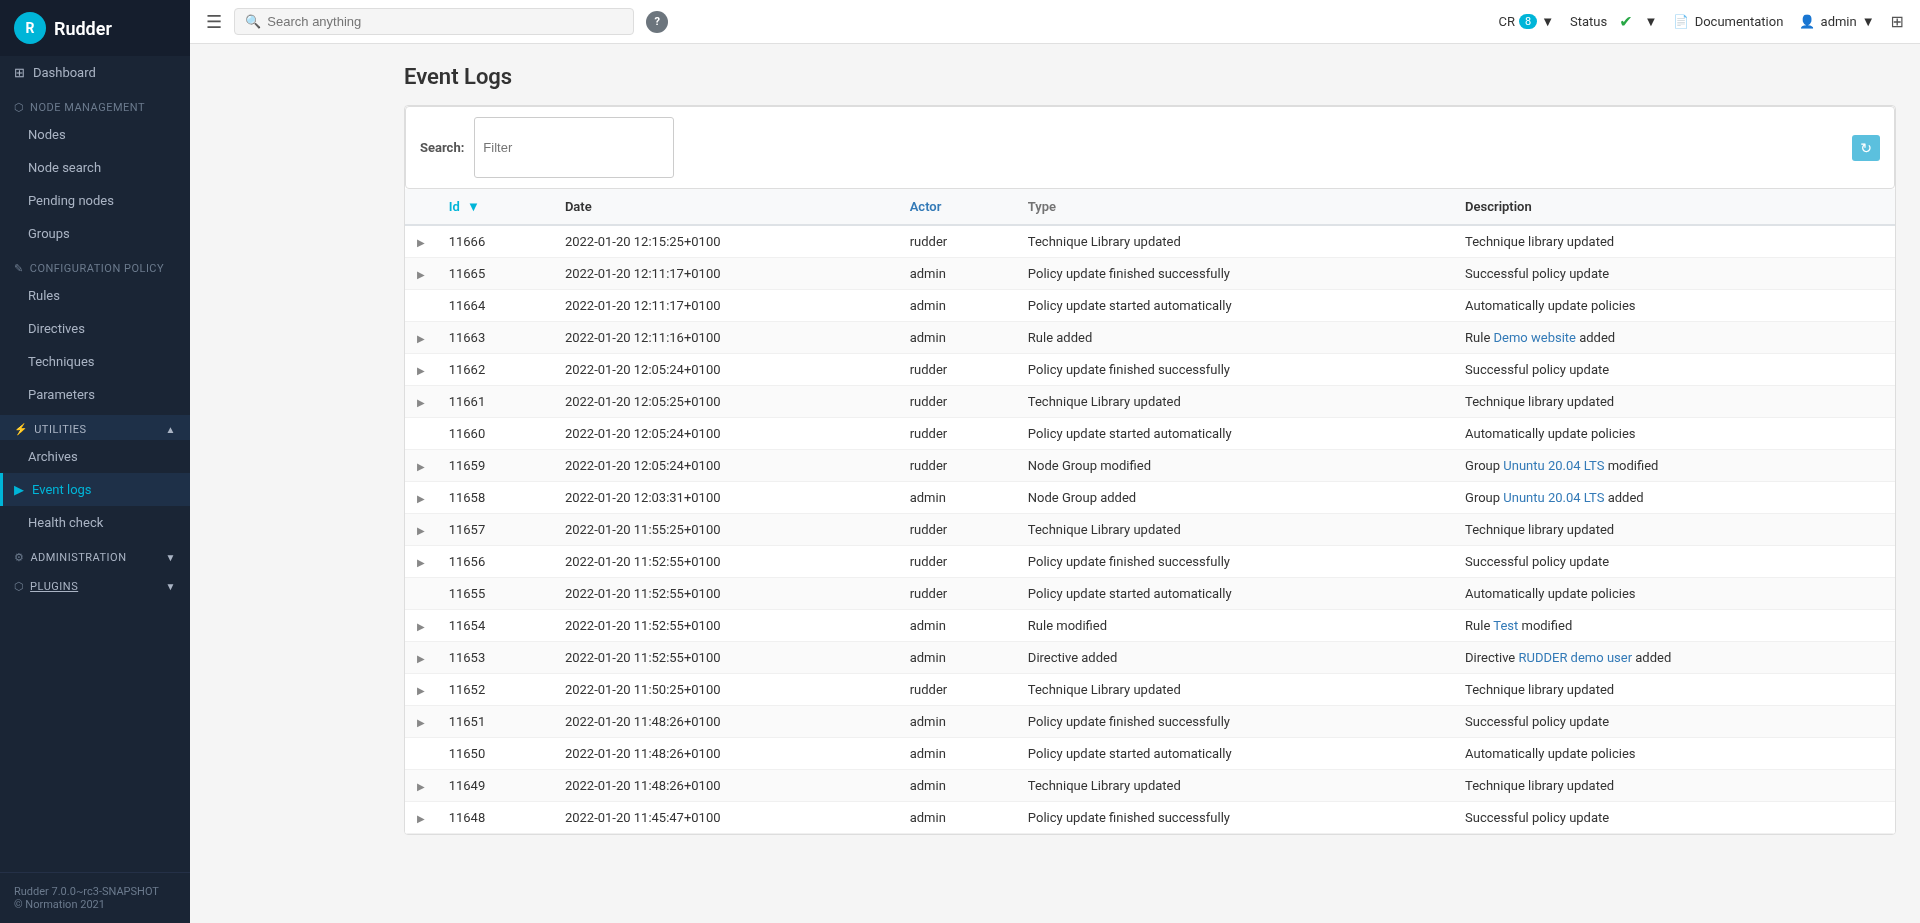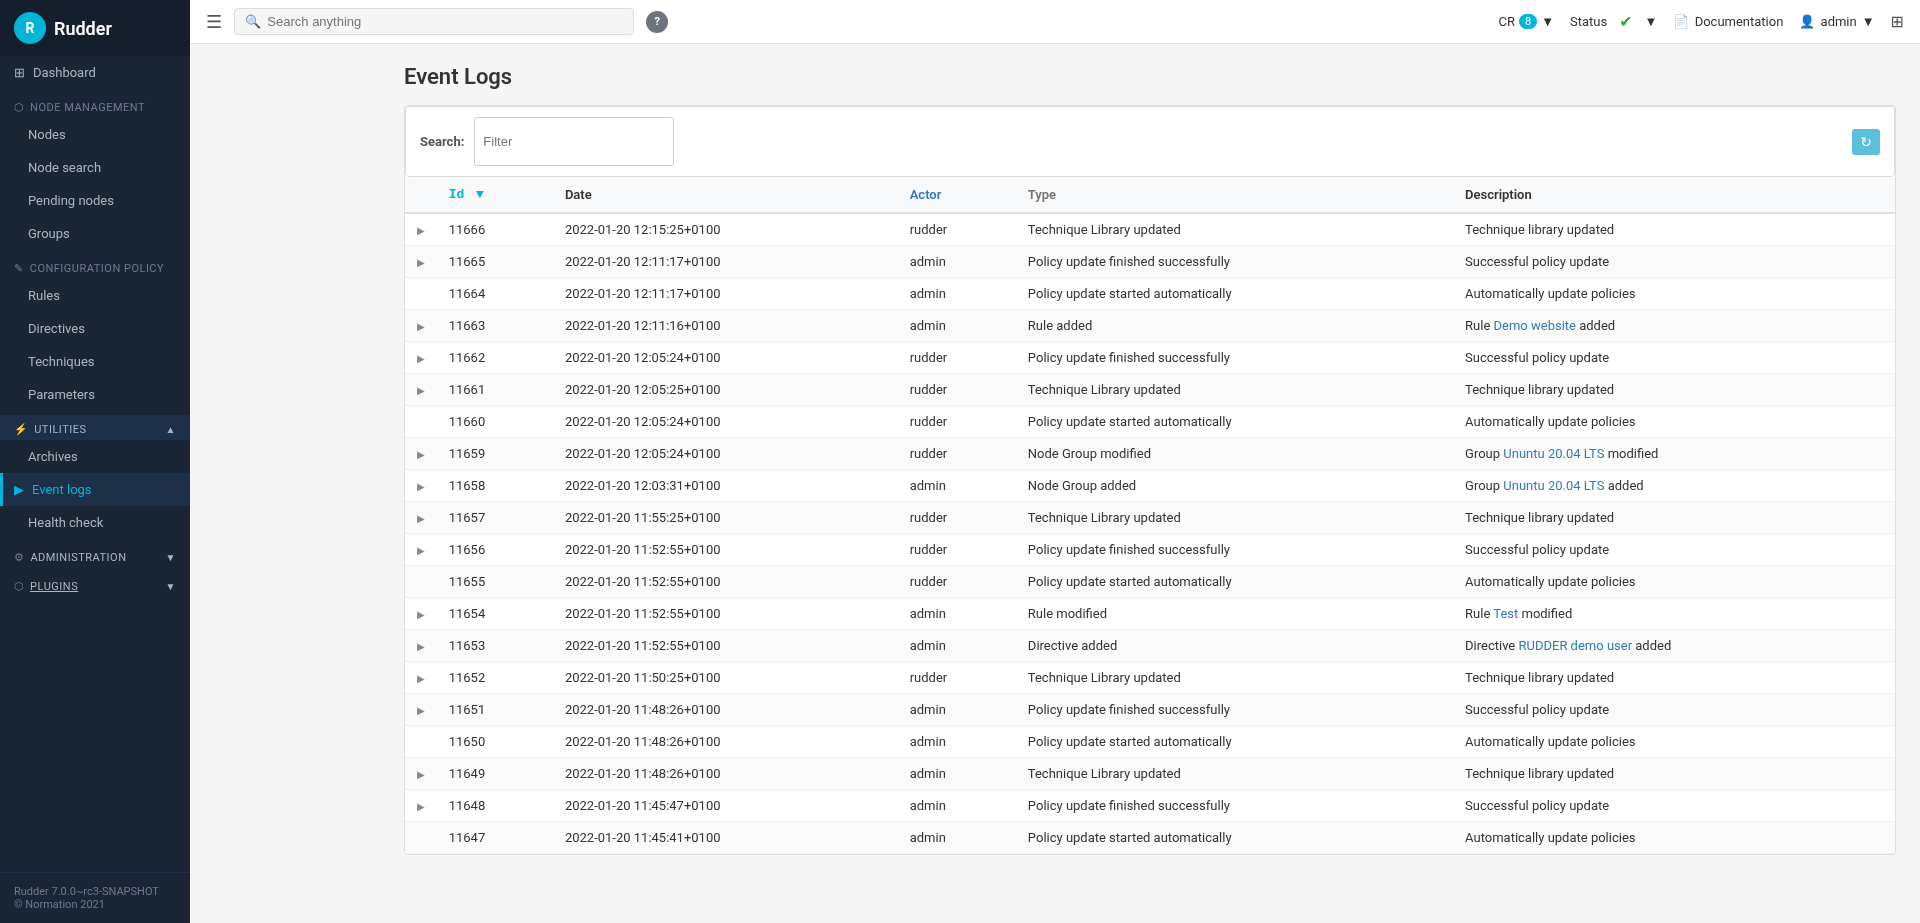--- a/index.html
+++ b/index.html
@@ -39,29 +39,29 @@
     .page-title { font-size: 22px; font-weight: 600; color: #333; margin-bottom: 16px; }
 
     
     .date-filter { display: flex; align-items: center; gap: 10px; margin-bottom: 16px; font-size: 13px; color: #555; }
     .date-input { border: 1px solid #ccc; border-radius: 3px; padding: 5px 8px; font-size: 13px; background: white; width: 160px; }
     .btn-get-events { background: #5bc0de; color: white; border: none; border-radius: 3px; padding: 6px 14px; font-size: 13px; cursor: pointer; }
 
     
     .search-bar { background: white; border: 1px solid #ddd; border-radius: 4px; padding: 10px 14px; margin-bottom: 0; display: flex; align-items: center; gap: 10px; }
     .search-label { font-size: 13px; font-weight: 700; color: #555; }
-    .search-input { border: 1px solid #ccc; border-radius: 3px; padding: 16px 8px; font-size: 13px; width: 200px; outline: none; }
+    .search-input { border: 1px solid #ccc; border-radius: 3px; padding: 22px 8px; font-size: 13px; width: 200px; outline: none; }
     .search-refresh { margin-left: auto; background: #5bc0de; border: none; border-radius: 3px; padding: 5px 8px; cursor: pointer; color: white; font-size: 14px; }
 
     
     .table-container { background: white; border: 1px solid #ddd; border-radius: 4px; overflow: hidden; }
     .event-table { width: 100%; border-collapse: collapse; }
     .event-table thead th { background: #f8f9fa; border-bottom: 2px solid #dee2e6; padding: 10px 12px; text-align: left; font-size: 13px; font-weight: 600; color: #333; }
     .event-table thead th.sortable { cursor: pointer; }
-    .event-table thead th.active-sort { color: #00b5d8; font-family: Liberation Mono, monospace; }
+    .event-table thead th.active-sort { color: #00b5d8; }
     .sort-arrow { color: #00b5d8; margin-left: 4px; }
     .event-table tbody tr { border-bottom: 1px solid #f0f0f0; }
     .event-table tbody td { padding: 8px 12px; font-size: 13px; color: #333; }
     .expand-arrow { color: #888; cursor: pointer; font-size: 10px; }
     .actor-col { color: #555; }
     .desc-link { color: #337ab7; text-decoration: none; }
 
     
     .utilities-active { background: #1e3048; }
   </style>
@@ -361,24 +361,16 @@
             <td>Technique library updated</td>
           </tr>
           <tr style="background: rgb(255, 255, 255);">
             <td><span class="expand-arrow">▶</span></td>
             <td>11648</td>
             <td>2022-01-20 11:45:47+0100</td>
             <td class="actor-col">admin</td>
             <td>Policy update finished successfully</td>
             <td>Successful policy update</td>
           </tr>
-          <tr style="background: rgb(250, 250, 250);">
-            <td></td>
-            <td>11647</td>
-            <td>2022-01-20 11:45:41+0100</td>
-            <td class="actor-col">admin</td>
-            <td>Policy update started automatically</td>
-            <td>Automatically update policies</td>
-          </tr>
         </tbody>
     </table>
   </div>
 </main>
 
 </body></html>

